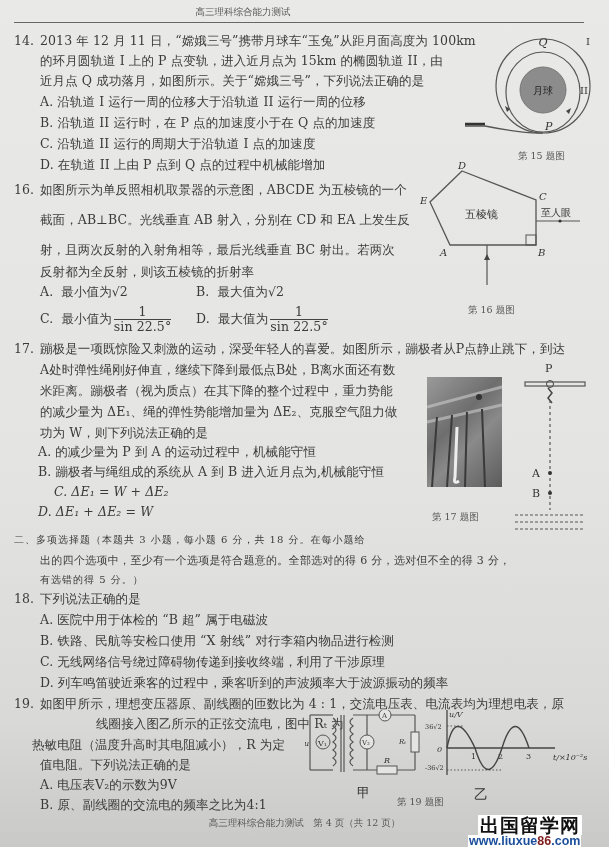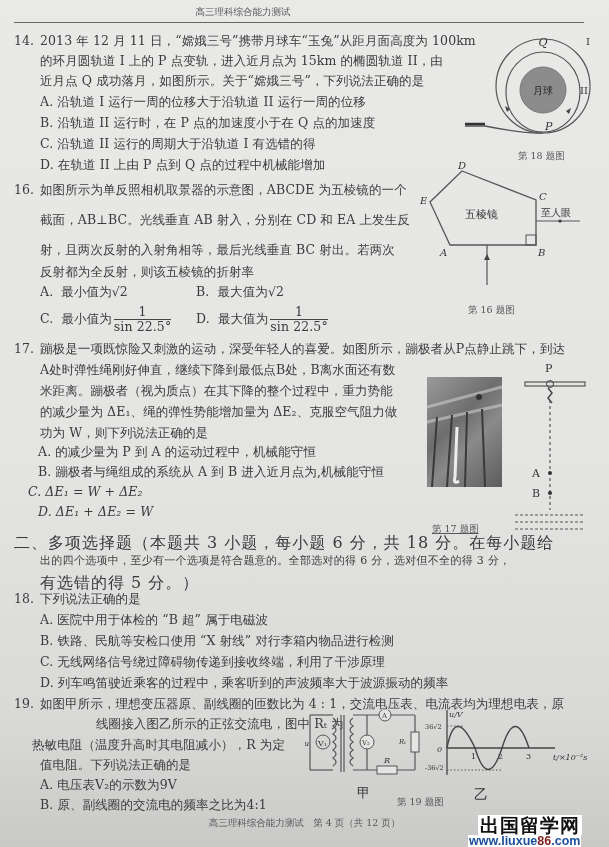--- a/index.html
+++ b/index.html
@@ -12,57 +12,57 @@
   .abs { position:absolute; }
   .hdr { top:6px; left:0; width:486px; text-align:center; font-size:9.5px; color:#555; }
   .hdr-line { top:22px; left:14px; width:570px; height:1.2px; background:#666; }
   .line { position:absolute; font-size:12.5px; white-space:nowrap; color:#3b3b3b; letter-spacing:0.1px; }
   .num { position:absolute; font-size:12.5px; color:#3b3b3b; }
   .caption { position:absolute; font-size:9.5px; color:#555; }
   .it { font-style:italic; }
   .frac { display:inline-block; vertical-align:middle; text-align:center; margin-left:2px; }
   .frac .n { display:block; border-bottom:1px solid #444; padding:0 4px; line-height:14px; }
   .frac .d { display:block; line-height:14px; }
-  .sec { font-size:16px; letter-spacing:1px; }
+  .sec { font-size:10px; letter-spacing:1px; }
   .footer { position:absolute; top:817px; left:0; width:609px; text-align:center; font-size:9.5px; color:#555; }
   .wm-cn { position:absolute; top:815px; left:478px; font-family:"DejaVu Sans", sans-serif; font-size:19px; font-weight:bold; color:#111; letter-spacing:1px; background:#fff; padding:0 2px; line-height:20px; }
   .wm-url { position:absolute; top:835px; left:468px; font-family:"Liberation Sans", sans-serif; font-size:12.5px; font-weight:bold; color:#1b4f9c; background:#fff; line-height:13px; padding:0 1px; }
   .wm-url .red { color:#7f1d1d; }
   svg text { font-family:"DejaVu Serif", serif; }
 </style>
 </head>
 <body>
 
 <div class="abs hdr">高三理科综合能力测试</div>
 <div class="abs hdr-line"></div>
 
 <div class="num" style="top:33px;left:14px;">14.</div>
 <div class="line" style="top:33px;left:40px;">2013 年 12 月 11 日，“嫦娥三号”携带月球车“玉兔”从距月面高度为 100km</div>
 <div class="line" style="top:53px;left:40px;">的环月圆轨道 I 上的 P 点变轨，进入近月点为 15km 的椭圆轨道 II，由</div>
 <div class="line" style="top:73px;left:40px;">近月点 Q 成功落月，如图所示。关于“嫦娥三号”，下列说法正确的是</div>
 <div class="line" style="top:94px;left:40px;">A.  沿轨道 I 运行一周的位移大于沿轨道 II 运行一周的位移</div>
 <div class="line" style="top:115px;left:40px;">B.  沿轨道 II 运行时，在 P 点的加速度小于在 Q 点的加速度</div>
-<div class="line" style="top:136px;left:40px;">C.  沿轨道 II 运行的周期大于沿轨道 I 有选错的得</div>
+<div class="line" style="top:136px;left:40px;">C.  沿轨道 II 运行的周期大于沿轨道 I 点的加速度</div>
 <div class="line" style="top:157px;left:40px;">D.  在轨道 II 上由 P 点到 Q 点的过程中机械能增加</div>
 
 <svg class="abs" style="top:30px;left:455px;" width="150" height="120">
   <circle cx="88" cy="56" r="47" fill="none" stroke="#555" stroke-width="1.2"></circle>
   <ellipse cx="88" cy="62" rx="37" ry="40" fill="none" stroke="#555" stroke-width="1.2"></ellipse>
   <circle cx="88" cy="60" r="23" fill="#8c8c8c" stroke="#777"></circle>
   <text x="88" y="64" font-size="10" text-anchor="middle" fill="#222">月球</text>
   <text x="88" y="16" font-size="11" font-style="italic" text-anchor="middle" fill="#333">Q</text>
   <text x="131" y="15" font-size="10" fill="#333">I</text>
   <text x="125" y="64" font-size="10" fill="#333">II</text>
   <text x="90" y="100" font-size="11" font-style="italic" fill="#333">P</text>
   <path d="M10 96 L30 96 Q70 104 88 103" fill="none" stroke="#555" stroke-width="1.3"></path>
   <path d="M10 94 L30 94" stroke="#333" stroke-width="2.5"></path>
   <path d="M52 82 l-2 -6 l5 3 z" fill="#444"></path>
   <path d="M114 84 l2 -6 l-5 3 z" fill="#444"></path>
 </svg>
-<div class="caption" style="top:150px;left:518px;">第 18 题图</div>
+<div class="caption" style="top:150px;left:518px;">第 15 题图</div>
 
 <div class="num" style="top:182px;left:14px;">16.</div>
 <div class="line" style="top:182px;left:40px;">如图所示为单反照相机取景器的示意图，ABCDE 为五棱镜的一个</div>
 <div class="line" style="top:212px;left:40px;">截面，AB⊥BC。光线垂直 AB 射入，分别在 CD 和 EA 上发生反</div>
 <div class="line" style="top:242px;left:40px;">射，且两次反射的入射角相等，最后光线垂直 BC 射出。若两次</div>
 <div class="line" style="top:264px;left:40px;">反射都为全反射，则该五棱镜的折射率</div>
 
 <div class="line" style="top:284px;left:40px;">
   <span>A.</span>&nbsp; <span>最小值为</span><span>√2</span>
 </div>
@@ -94,21 +94,21 @@
 <div class="caption" style="top:304px;left:468px;">第 16 题图</div>
 
 <div class="num" style="top:341px;left:14px;">17.</div>
 <div class="line" style="top:341px;left:40px;">蹦极是一项既惊险又刺激的运动，深受年轻人的喜爱。如图所示，蹦极者从P点静止跳下，到达</div>
 <div class="line" style="top:362px;left:40px;">A处时弹性绳刚好伸直，继续下降到最低点B处，B离水面还有数</div>
 <div class="line" style="top:383px;left:40px;">米距离。蹦极者（视为质点）在其下降的整个过程中，重力势能</div>
 <div class="line" style="top:404px;left:40px;">的减少量为 ΔE₁、绳的弹性势能增加量为 ΔE₂、克服空气阻力做</div>
 <div class="line" style="top:425px;left:40px;">功为 W，则下列说法正确的是</div>
 <div class="line" style="top:444px;left:38px;">A.  的减少量为 P 到 A 的运动过程中，机械能守恒</div>
 <div class="line" style="top:464px;left:38px;">B.  蹦极者与绳组成的系统从 A 到 B 进入近月点为,机械能守恒</div>
-<div class="line it" style="top:484px;left:28px;">C.   ΔE₁ = W  + ΔE₂</div>
+<div class="line it" style="top:484px;left:54px;">C.   ΔE₁ = W  + ΔE₂</div>
 <div class="line it" style="top:504px;left:38px;">D.   ΔE₁ + ΔE₂ = W</div>
 
 <div class="abs" style="top:377px;left:427px;width:75px;height:110px;background:linear-gradient(135deg,#9a9a9a 0%,#6e6e6e 40%,#8a8a8a 60%,#5c5c5c 100%);">
   <svg width="75" height="110">
     <path d="M0 30 L75 10 M0 45 L75 28" stroke="#ccc" stroke-width="3" opacity="0.6"></path>
     <path d="M10 40 L5 110 M25 38 L20 110 M40 35 L38 110 M55 32 L58 110" stroke="#3a3a3a" stroke-width="2"></path>
     <path d="M30 50 L28 100 Q26 108 32 104" stroke="#eee" stroke-width="3" fill="none"></path>
     <circle cx="52" cy="20" r="3" fill="#333"></circle>
   </svg>
 </div>
@@ -119,21 +119,21 @@
   <path d="M38 28 l4 5 l-4 5 l4 5" fill="none" stroke="#444" stroke-width="1.5"></path>
   <line x1="40" y1="40" x2="40" y2="150" stroke="#555" stroke-width="1.2" stroke-dasharray="3,3"></line>
   <circle cx="40" cy="113" r="2" fill="#333"></circle>
   <circle cx="40" cy="133" r="2" fill="#333"></circle>
   <text x="22" y="117" font-size="11" fill="#333" font-family="DejaVu Sans, sans-serif">A</text>
   <text x="22" y="137" font-size="11" fill="#333" font-family="DejaVu Sans, sans-serif">B</text>
   <line x1="5" y1="155" x2="75" y2="155" stroke="#555" stroke-dasharray="3,2"></line>
   <line x1="5" y1="162" x2="75" y2="162" stroke="#555" stroke-dasharray="3,2"></line>
   <line x1="5" y1="169" x2="75" y2="169" stroke="#555" stroke-dasharray="3,2"></line>
 </svg>
-<div class="caption" style="top:523px;left:432px;text-decoration:underline;">第 17 题图</div>
+<div class="caption" style="top:511px;left:432px;">第 17 题图</div>
 
 <div class="line sec" style="top:533px;left:14px;">二、多项选择题（本题共 3 小题，每小题 6 分，共 18 分。在每小题给</div>
 <div class="line sec" style="top:553px;left:40px;font-size:11px;letter-spacing:0.3px;">出的四个选项中，至少有一个选项是符合题意的。全部选对的得 6 分，选对但不全的得 3 分，</div>
 <div class="line sec" style="top:573px;left:40px;">有选错的得 5 分。）</div>
 
 <div class="num" style="top:591px;left:14px;">18.</div>
 <div class="line" style="top:591px;left:40px;">下列说法正确的是</div>
 <div class="line" style="top:612px;left:40px;">A.  医院中用于体检的 “B 超” 属于电磁波</div>
 <div class="line" style="top:633px;left:40px;">B.  铁路、民航等安检口使用 “X 射线” 对行李箱内物品进行检测</div>
 <div class="line" style="top:654px;left:40px;">C.  无线网络信号绕过障碍物传递到接收终端，利用了干涉原理</div>

